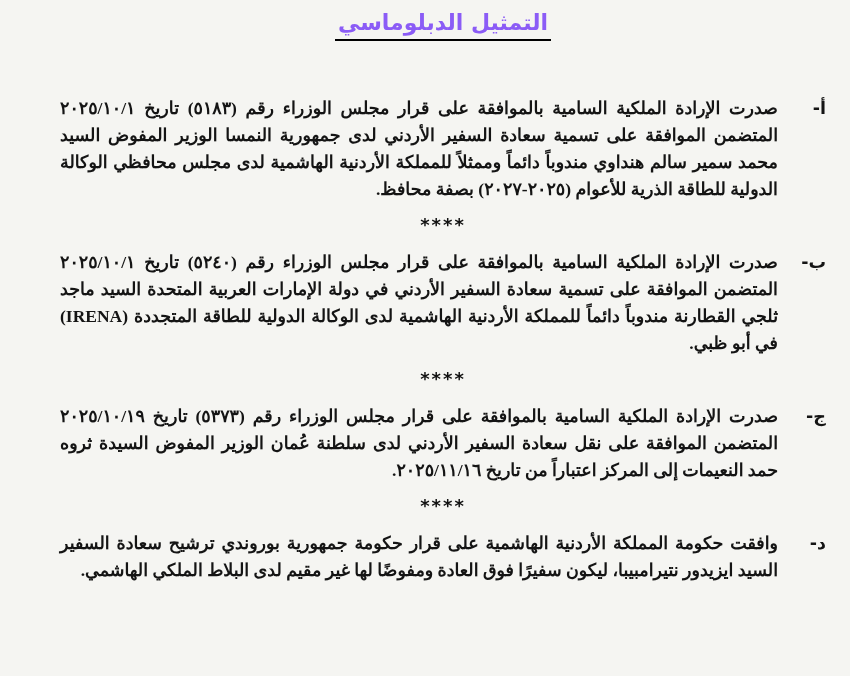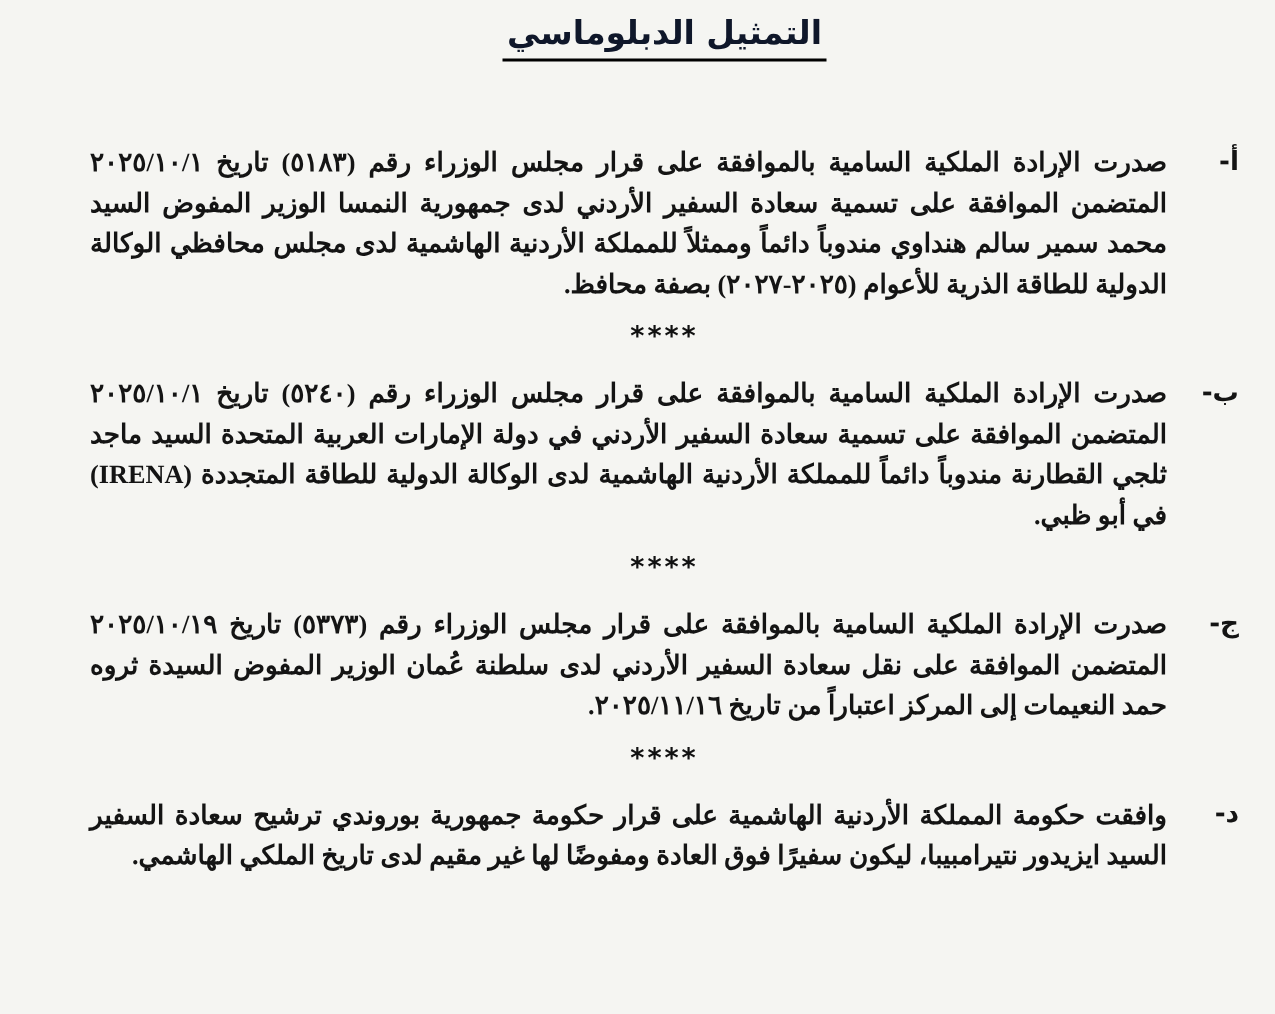--- a/index.html
+++ b/index.html
@@ -20,21 +20,21 @@
     padding: 8px 24px 0 60px;
   }
   .title-wrap {
     text-align: center;
     margin: 2px 0 54px 0;
   }
   .title {
     display: inline-block;
     font-size: 22px;
     font-weight: 900;
-    color: #0f172a;
+    color: #8b5cf6;
     border-bottom: 2.5px solid #000;
     padding: 0 3px 4px 3px;
     letter-spacing: 0.5px;
   }
   .clause {
     display: flex;
     flex-direction: row;
     font-size: 17.5px;
     line-height: 27px;
   }
@@ -81,16 +81,16 @@
 
   <div class="clause">
     <span class="clause-label">ج-</span>
     <div class="clause-text">صدرت الإرادة الملكية السامية بالموافقة على قرار مجلس الوزراء رقم (٥٣٧٣) تاريخ ٢٠٢٥/١٠/١٩ المتضمن الموافقة على نقل سعادة السفير الأردني لدى سلطنة عُمان الوزير المفوض السيدة ثروه حمد النعيمات إلى المركز اعتباراً من تاريخ ٢٠٢٥/١١/١٦.</div>
   </div>
 
   <div class="stars">****</div>
 
   <div class="clause">
     <span class="clause-label">د-</span>
-    <div class="clause-text">وافقت حكومة المملكة الأردنية الهاشمية على قرار حكومة جمهورية بوروندي ترشيح سعادة السفير السيد ايزيدور نتيرامبيبا، ليكون سفيرًا فوق العادة ومفوضًا لها غير مقيم لدى تاريخ الملكي الهاشمي.</div>
+    <div class="clause-text">وافقت حكومة المملكة الأردنية الهاشمية على قرار حكومة جمهورية بوروندي ترشيح سعادة السفير السيد ايزيدور نتيرامبيبا، ليكون سفيرًا فوق العادة ومفوضًا لها غير مقيم لدى البلاط الملكي الهاشمي.</div>
   </div>
 
 </div>
 
 </body></html>

